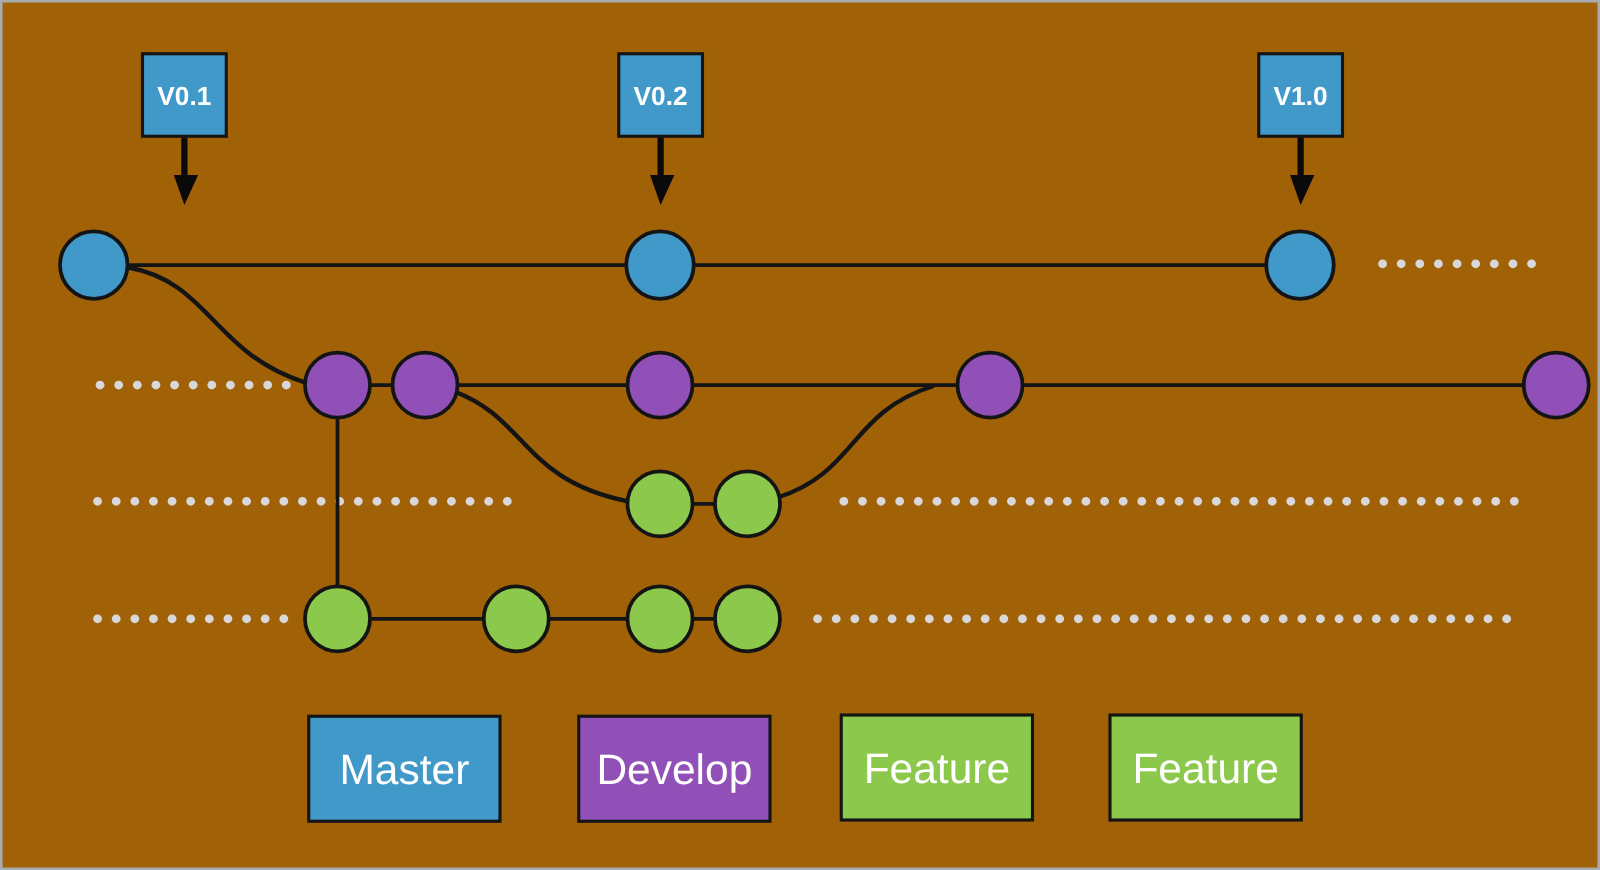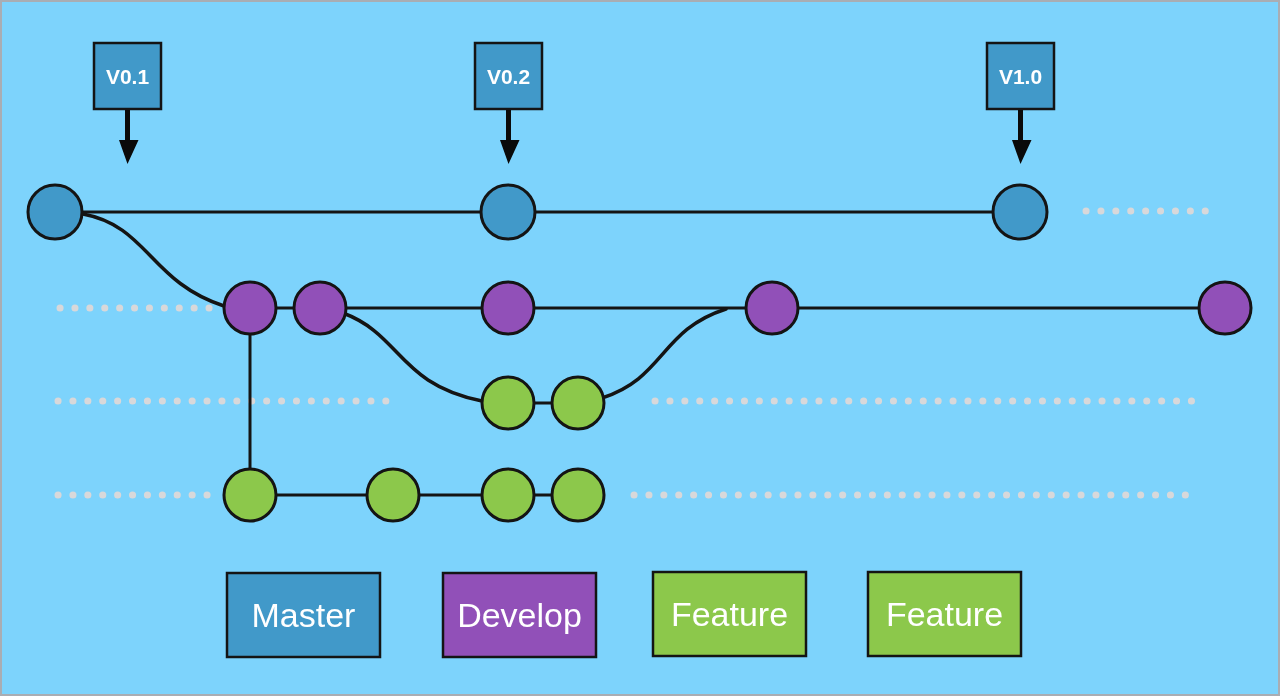--- a/index.html
+++ b/index.html
@@ -1,22 +1,23 @@
 <!DOCTYPE html>
 <html><head>
 <meta charset="utf-8">
 <style>
   html, body { margin: 0; padding: 0; }
   body { font-family: "Liberation Sans", sans-serif; }
   .frame {
     width: 1280px; height: 696px;
     box-sizing: border-box;
-    background: #7dd3fc;
+    background: #a16207;
     border: 2px solid #a9adb3;
     overflow: hidden;
+    padding-left: 20px;
   }
   svg { display: block; }
   .solid-line { stroke: #141414; stroke-width: 3; fill: none; }
   .curve { stroke: #141414; stroke-width: 3.5; fill: none; stroke-linecap: round; }
   .dots { stroke-width: 7; stroke-linecap: round; stroke-dasharray: 0.1 14.8; fill: none; }
   .tag-box { stroke: #141414; stroke-width: 2.5; }
   .arrow { fill: #0a0a0a; }
   .tag-label {
     fill: #ffffff; font-size: 21px; font-weight: 700;
     text-anchor: middle; font-family: "Liberation Sans", sans-serif;

